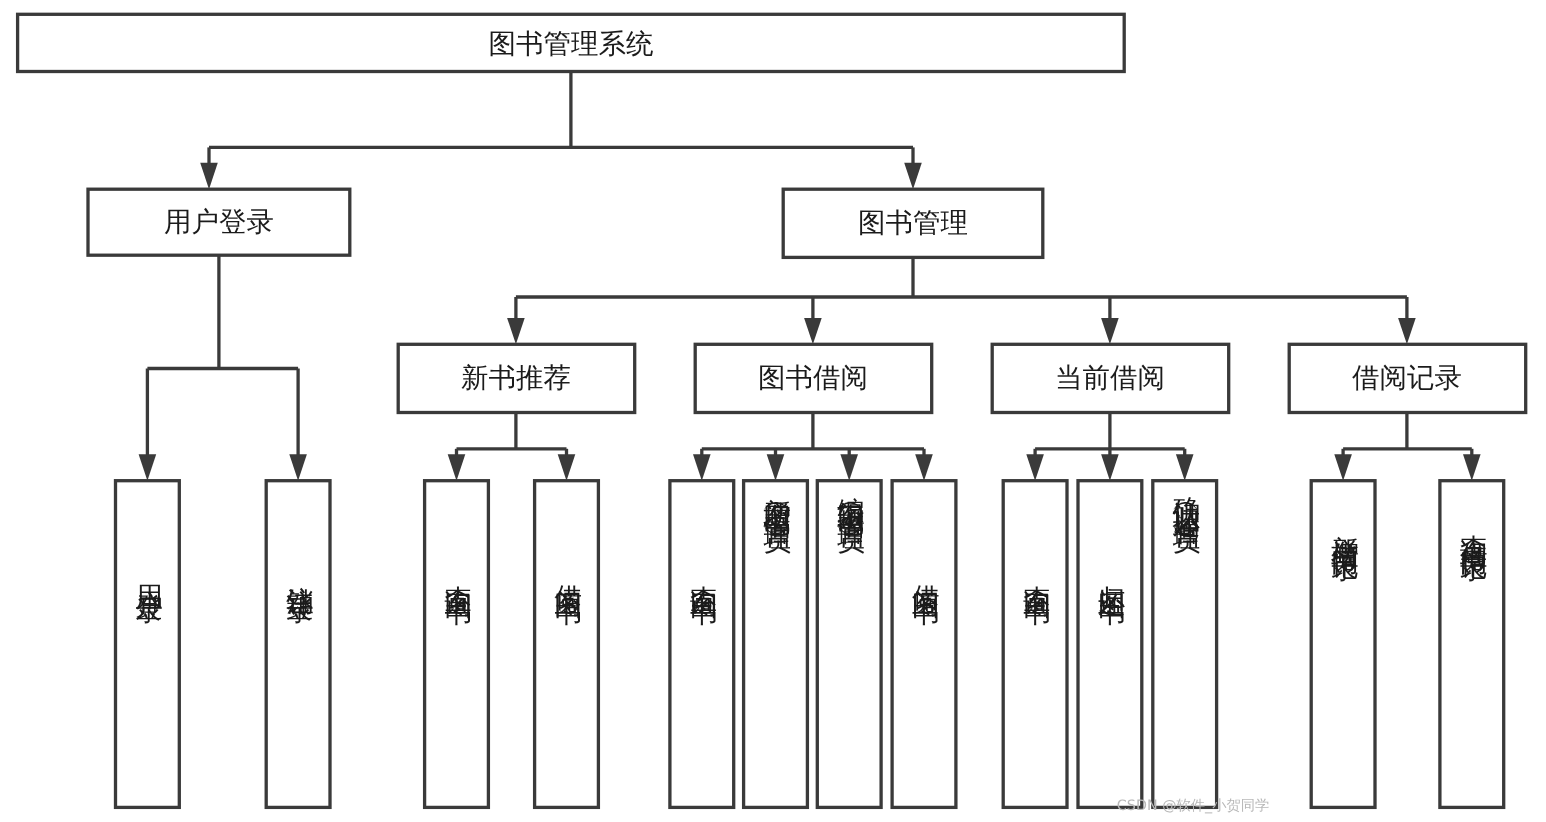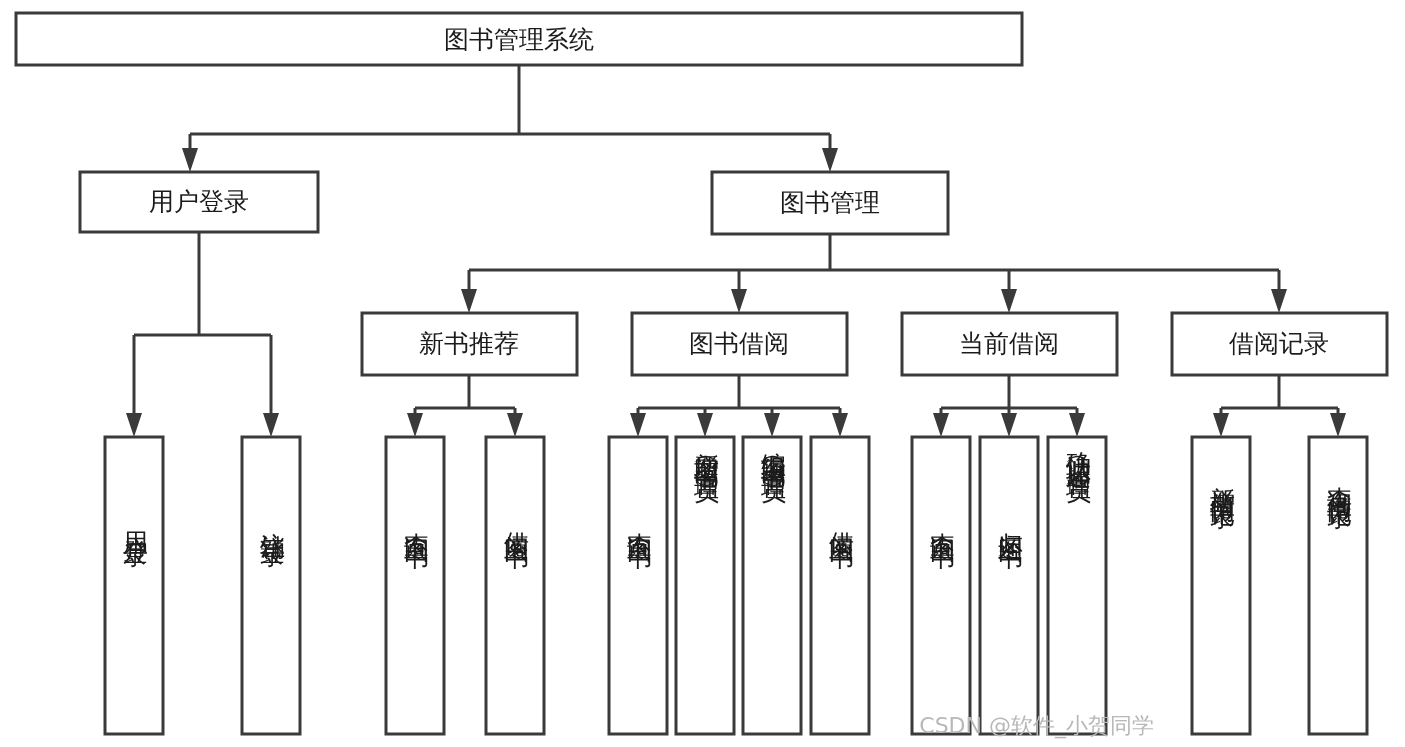--- a/index.html
+++ b/index.html
@@ -55,21 +55,21 @@
     font-size: 25px;
     writing-mode: vertical-rl;
     glyph-orientation-vertical: 0;
     letter-spacing: 4px;
   }
   .watermark {
     position: absolute;
     right: 12px;
     bottom: 6px;
     font-family: "DejaVu Sans", "Liberation Sans", sans-serif;
-    font-size: 22px;
+    font-size: 13px;
     color: #b8b8b8;
     white-space: nowrap;
     pointer-events: none;
   }
 </style>
 </head>
 <body>
 
 <div id="diagram-root">
   <svg class="flow" viewBox="0 0 1405 747" xmlns="http://www.w3.org/2000/svg">

